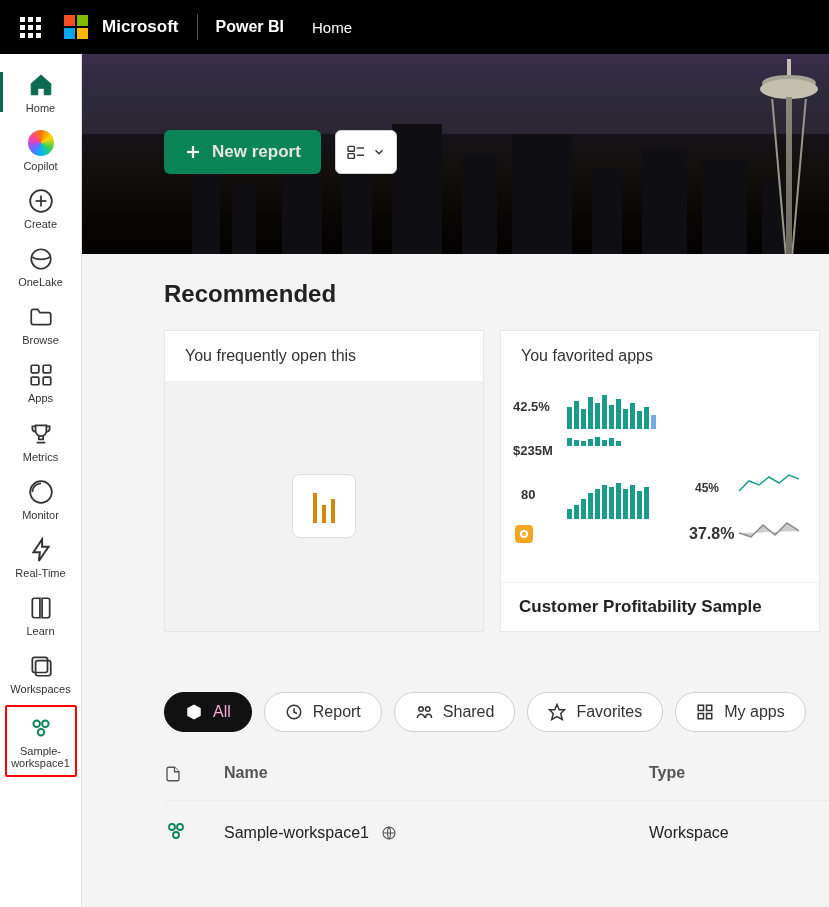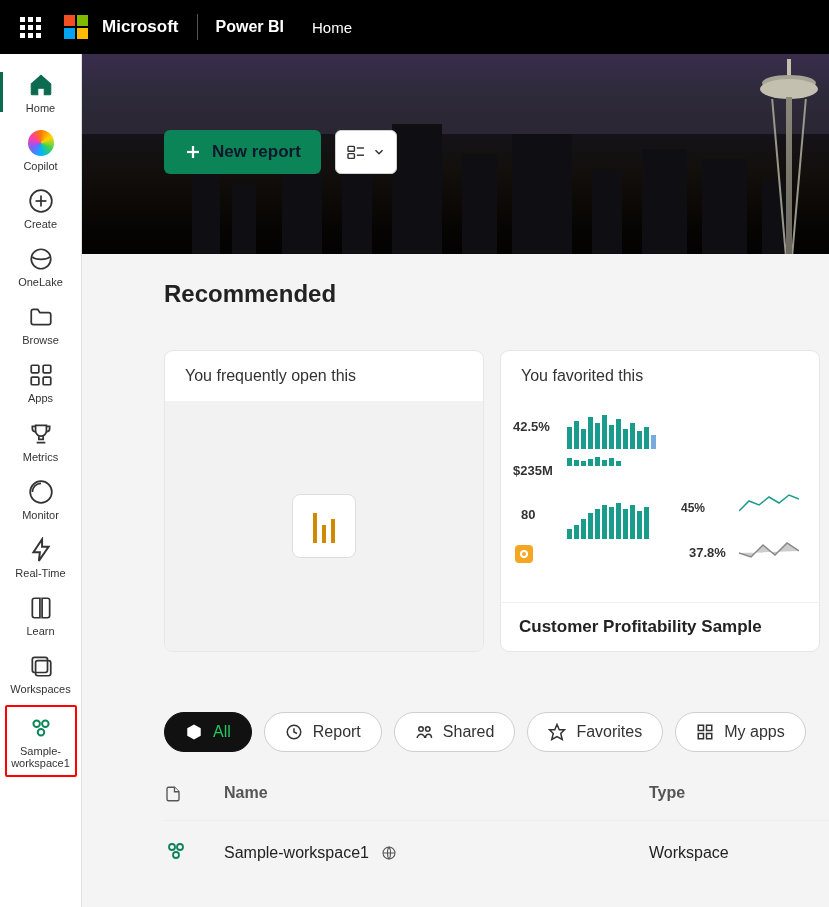--- a/index.html
+++ b/index.html
@@ -152,40 +152,39 @@
   .needle .sup.r{left:44px; transform:skewX(-5deg);}
   .needle .tip{
     position:absolute; top:0; left:33px; width:4px; height:22px; background:#c3c0b0;
   }
 
   .hero-actions{
     position:absolute; top:76px; left:82px;
     display:flex; gap:14px; align-items:center;
   }
   .btn-new{
-    background:#0b8457; color:#0f172a; border:none;
+    background:#0b8457; color:#e5e5e5; border:none;
     height:44px; padding:15px 20px; border-radius:6px;
     font-size:17px; font-weight:600;
     display:flex; align-items:center; gap:10px; cursor:pointer;
   }
   .btn-more{
     background:#fff; border:1px solid #d0d0d0;
     height:44px; width:62px; border-radius:6px;
     display:flex; align-items:center; justify-content:center; gap:6px; cursor:pointer;
   }
 
   .content{ padding: 26px 0 0 82px; }
   .section-h{ font-size:24px; font-weight:600; color:#222; margin-bottom:22px; }
 
   .cards{ display:flex; gap:16px; }
   .card{
     width:320px; height:302px; background:#fff; border:1px solid #e6e6e6;
-    border-radius:9px; overflow:hidden; display:flex; flex-direction:column;
+    border-radius:0; overflow:hidden; display:flex; flex-direction:column;
     cursor:pointer;
-    margin-top:20px;
   }
   .card-head{ padding:16px 20px; font-size:16px; color:#333; }
   .card-body{ flex:1; background:#f2f2f2; display:flex; align-items:center; justify-content:center; position:relative;}
   .card-body.white{ background:#fff; }
   .card-foot{
     padding:14px 18px; display:flex; align-items:center; justify-content:space-between;
     font-size:17px; font-weight:600; color:#222; border-top:1px solid #eee;
   }
   .chart-tile{
     width:64px;height:64px;border:1px solid #ddd;border-radius:8px;
@@ -207,21 +206,21 @@
   .grayspark{stroke:#888;fill:#ccc;stroke-width:1.5;}
 
   .filters{
     display:flex; gap:12px; margin-top:60px;
   }
   .pill{
     border:1px solid #cfcfcf; background:#fff; color:#333;
     border-radius:22px; height:40px; padding:0 20px;
     display:flex; align-items:center; gap:10px; font-size:16px; cursor:pointer;
   }
-  .pill.active{ background:#111; color:#22c55e; border-color:#111;}
+  .pill.active{ background:#111; color:#f9a8d4; border-color:#111;}
 
   .table{ margin-top:24px; }
   .thead{ display:flex; padding:8px 0 12px; border-bottom:1px solid #eee; color:#555; font-weight:600;}
   .col-icon{width:60px;}
   .col-name{flex:1;}
   .col-type{width:180px;}
   .trow{ display:flex; align-items:center; padding:18px 0; cursor:pointer;}
   .ws-icon{color:#0b8457;}
 </style>
 </head>
@@ -391,21 +390,21 @@
           <div class="card-body">
             <div class="chart-tile">
               <span></span>
                 <span></span>
                 <span></span>
             </div>
           </div>
         </div>
 
         <div class="card">
-          <div class="card-head">You favorited this</div>
+          <div class="card-head">You favorited apps</div>
           <div class="card-body white">
             <div class="dash">
               <div class="kpi" style="top:10px;left:4px;">
                   <div class="num">42.5%</div>
                 </div>
               <div class="kpi" style="top:54px;left:4px;">
                   <div class="num">$235M</div>
                 </div>
               <div class="kpi" style="top:98px;left:12px;">
                   <div class="num">80</div>
@@ -448,25 +447,25 @@
                     <span style="height:30px"></span>
                     <span style="height:34px"></span>
                     <span style="height:32px"></span>
                     <span style="height:36px"></span>
                     <span style="height:30px"></span>
                     <span style="height:34px"></span>
                     <span style="height:28px"></span>
                     <span style="height:32px"></span>
                   </div>
               </div>
-              <div class="kpi" style="top:92px;left:172px;">
+              <div class="kpi" style="top:92px;left:186px;">
                   <div class="num" style="font-size:12px">45%</div>
                 </div>
               <div class="kpi" style="top:136px;left:180px;">
-                  <div class="num" style="font-size:13px">37.8%</div>
+                  <div class="num" style="font-size:16px">37.8%</div>
                 </div>
               <svg style="position:absolute;top:80px;left:230px" width="60" height="30" viewBox="0 0 60 30">
                   <polyline class="spark" points="0,22 10,12 20,16 30,8 40,14 50,6 60,10" fill="#bfe8e2"></polyline>
                 </svg>
               <svg style="position:absolute;top:126px;left:230px" width="60" height="30" viewBox="0 0 60 30">
                   <polyline class="grayspark" points="0,18 12,22 24,10 36,20 48,8 60,16"></polyline>
                 </svg>
               <div style="position:absolute;top:136px;left:6px;width:18px;height:18px;border-radius:4px;background:#f5a623;display:flex;align-items:center;justify-content:center;">
                 <div style="width:8px;height:8px;border:2px solid #fff;border-radius:50%;"></div>
               </div>

